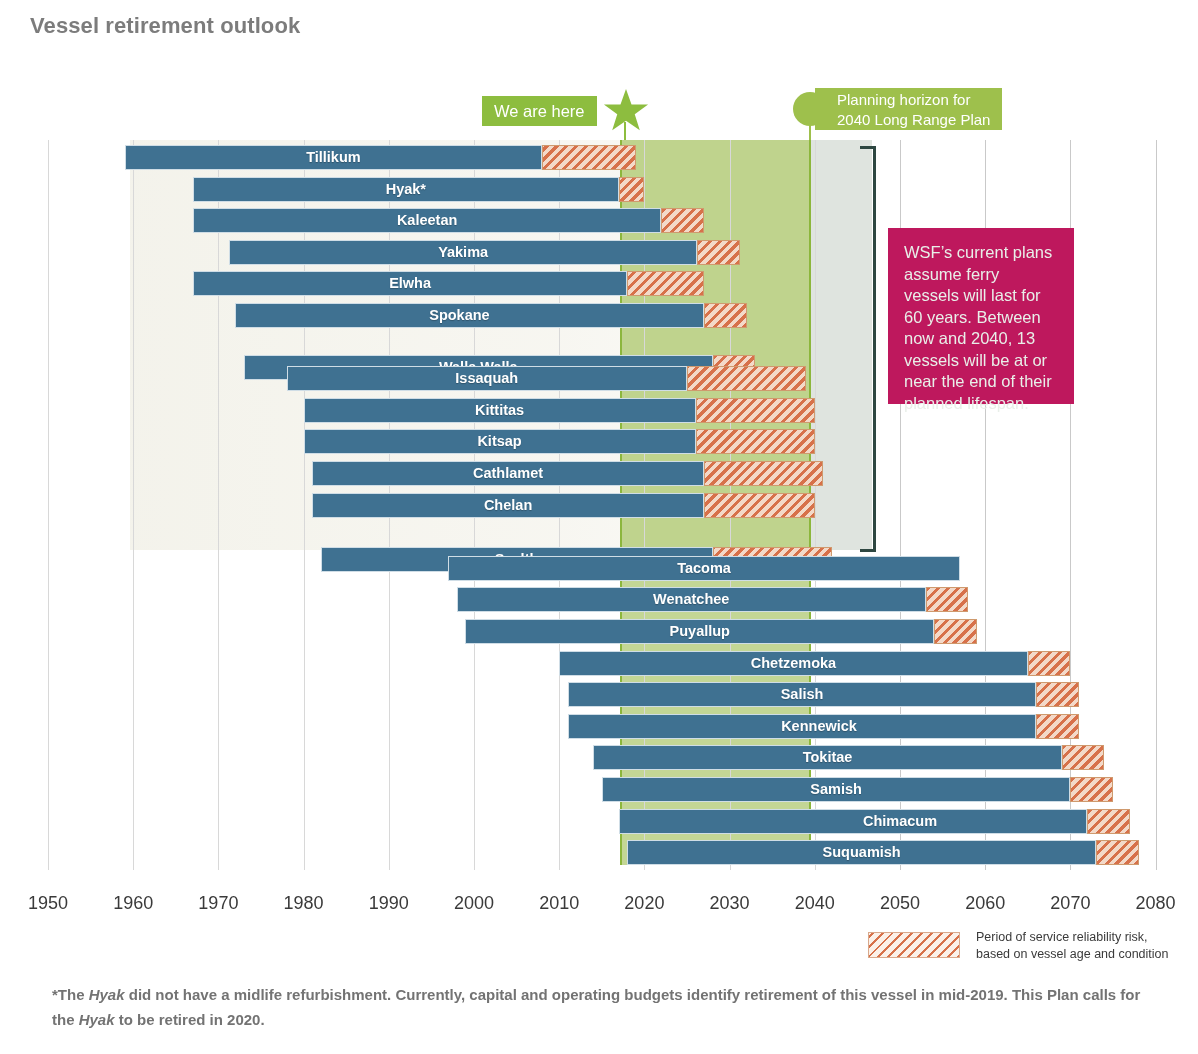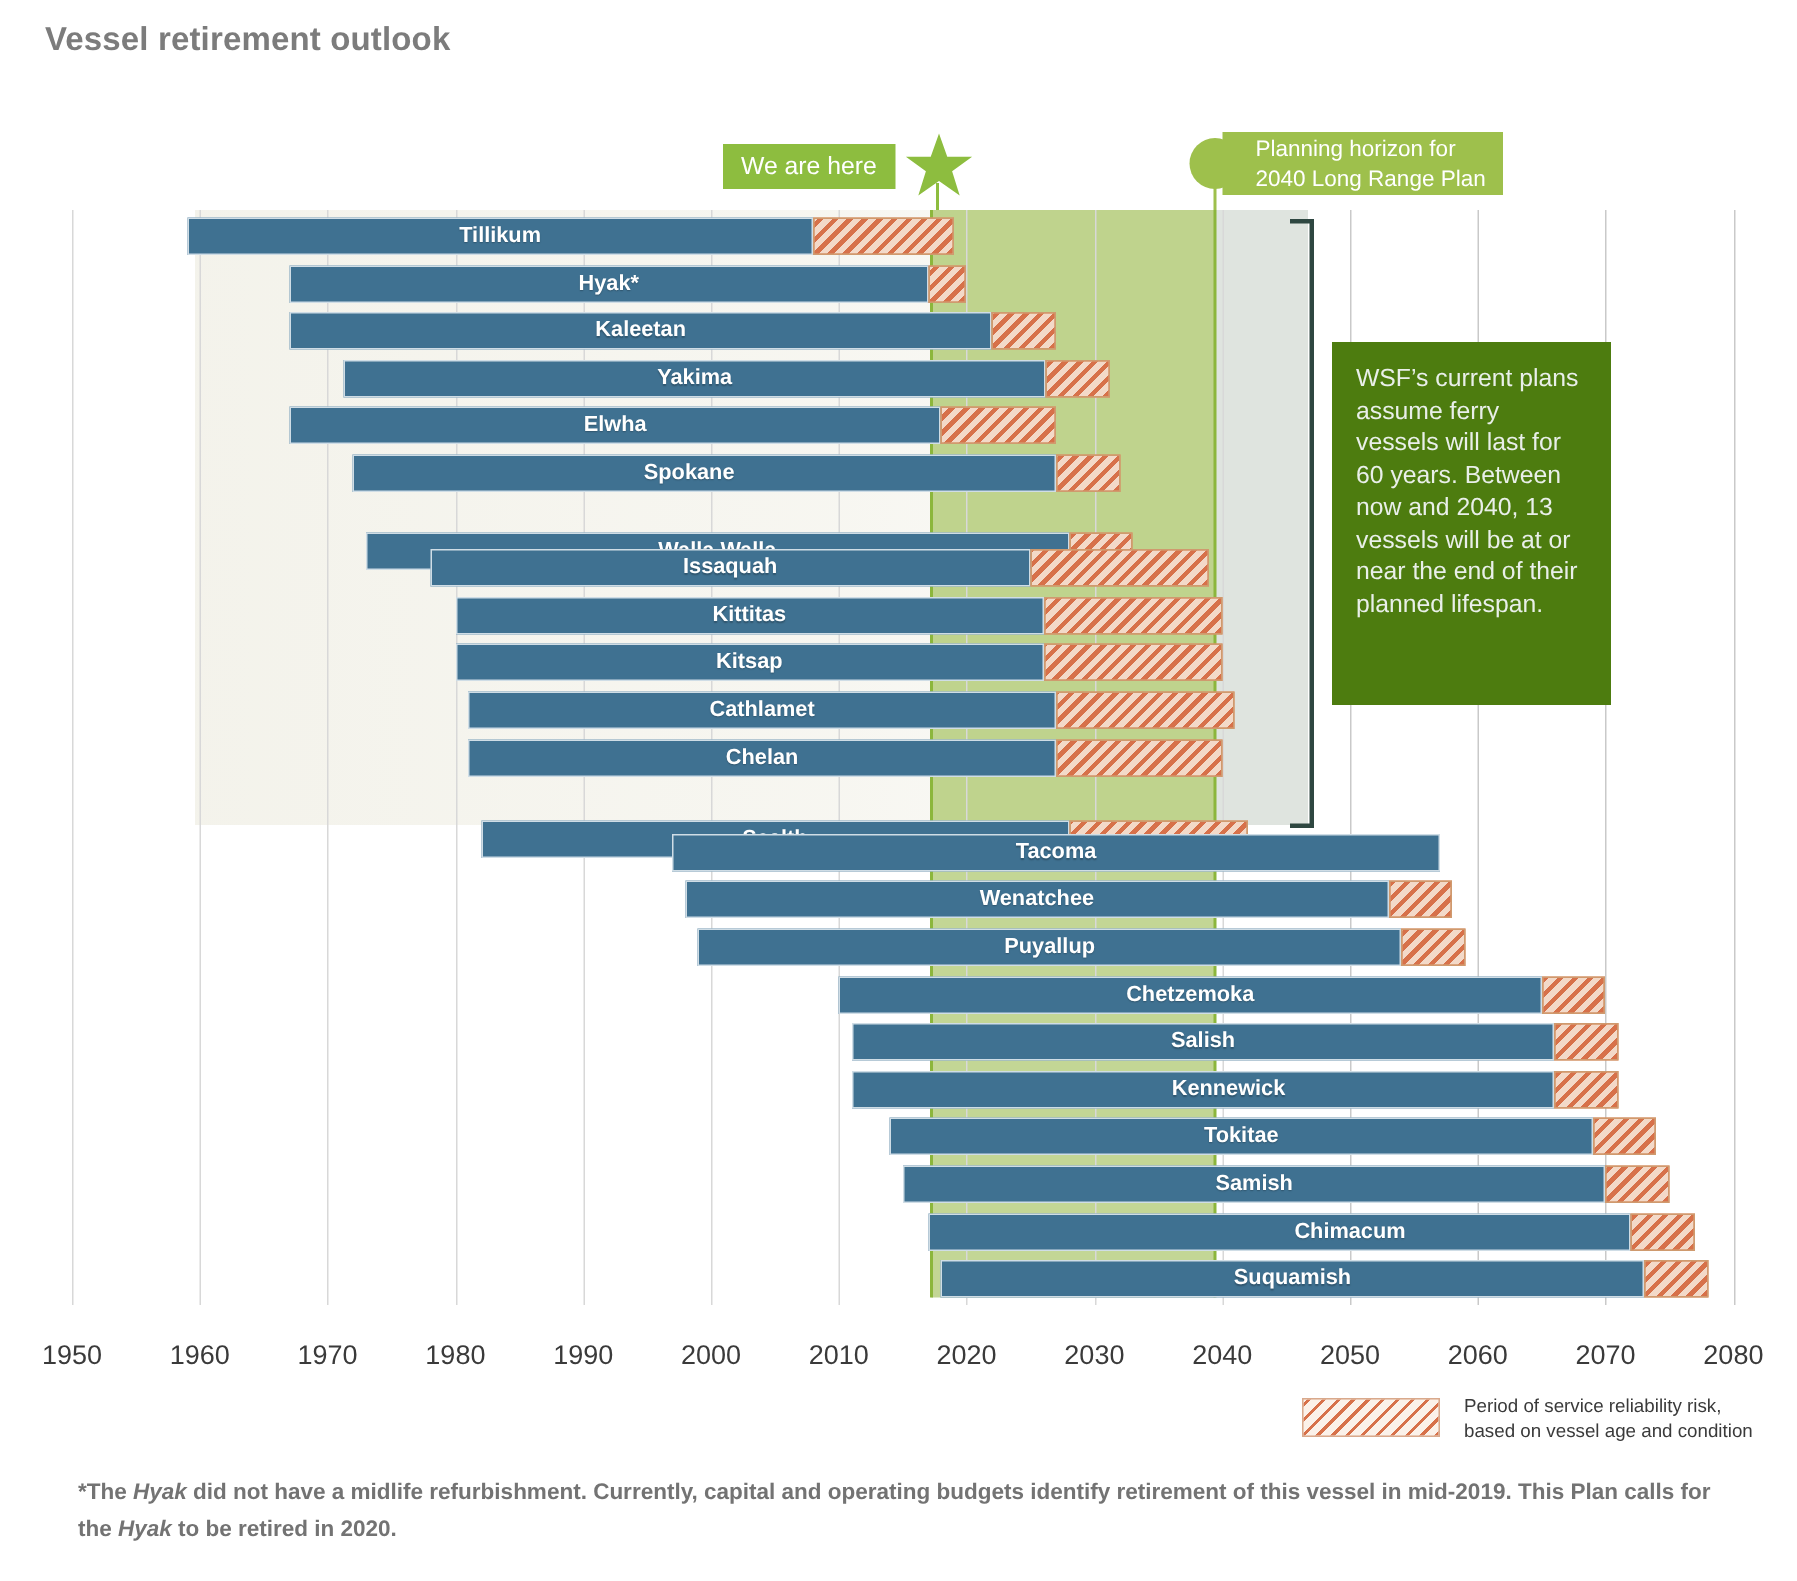--- a/index.html
+++ b/index.html
@@ -112,22 +112,22 @@
   }
 
   
   #bracket{
     position:absolute; left:860px; top:146px; width:16px; height:406px;
     border:3px solid #2e4741;
     border-left:none;
     background:transparent;
   }
   #callout{
-    position:absolute; left:888px; top:228px; width:186px; height:242px;
-    background:#4d7c0f; color:#e9efe9;
+    position:absolute; left:888px; top:228px; width:186px; height:176px;
+    background:#be185d; color:#e9efe9;
     padding:14px 16px 0 16px;
     font-size:16.5px; line-height:21.5px;
   }
 
   
   #axis-labels{ position:absolute; left:0; top:893px; width:1198px; height:24px; }
   .tick-label{
     position:absolute; top:0; width:80px; margin-left:-40px;
     text-align:center; font-size:18px; color:#3a3a3a;
   }

